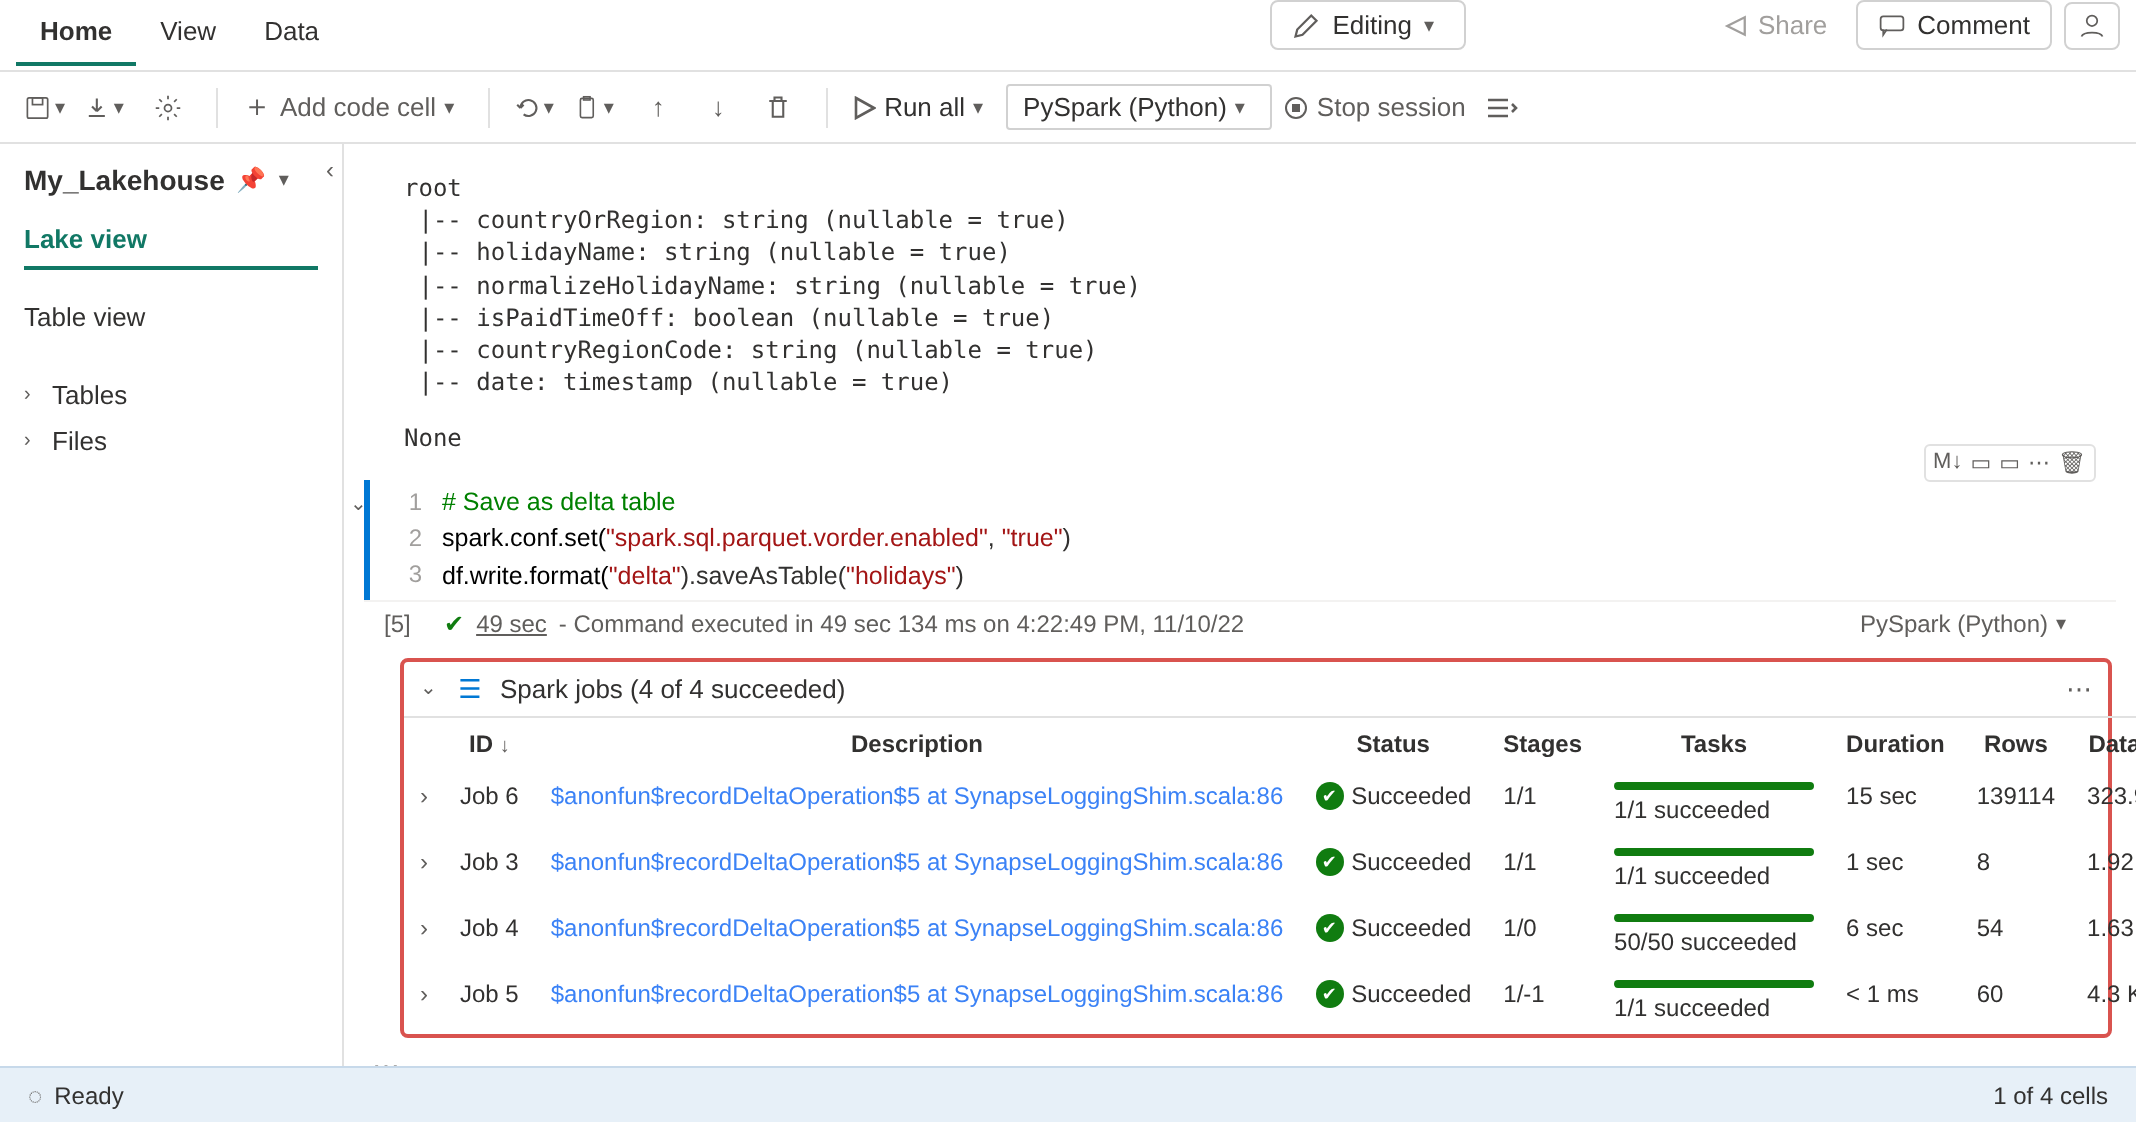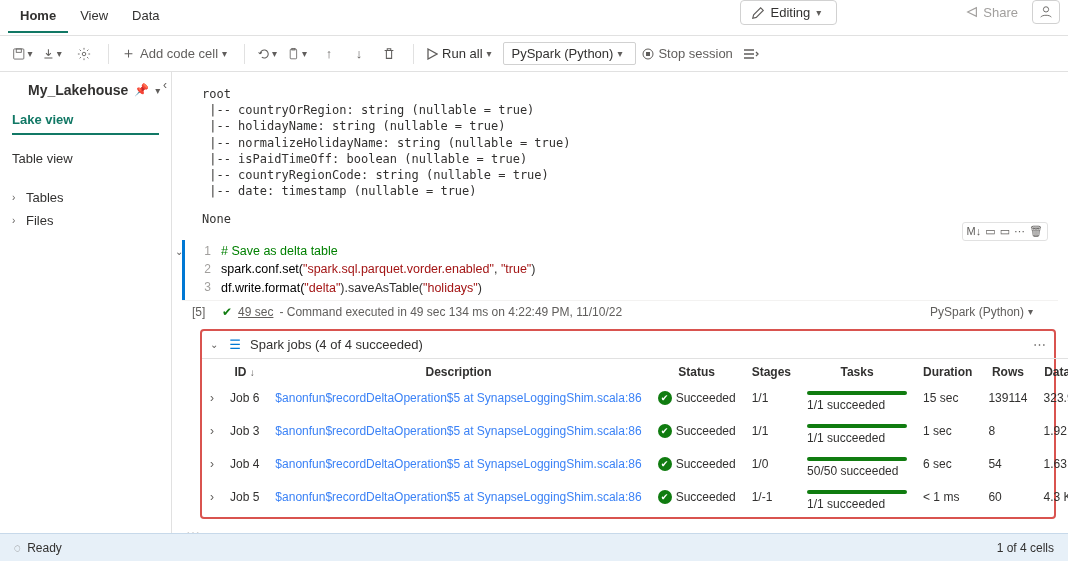--- a/index.html
+++ b/index.html
@@ -17,21 +17,21 @@
 .toolbar { height:36px; border-bottom:1px solid #e1e1e1; display:flex; align-items:center; padding:0 12px; gap:8px; }
 .tb-group { display:flex; align-items:center; gap:6px; }
 .tb-sep { width:1px; height:20px; background:#e1e1e1; margin:0 4px; }
 .ico-btn { width:24px; height:24px; display:flex; align-items:center; justify-content:center; color:#605e5c; cursor:pointer; border-radius:2px; }
 .ico-btn.run { color:#117865; }
 .select { border:1px solid #d1d1d1; padding:3px 8px; border-radius:2px; display:flex; align-items:center; gap:4px; cursor:pointer; }
 
 
 .main { display:flex; height:calc(100% - 36px - 36px - 28px); }
 .sidebar { width:172px; border-right:1px solid #e1e1e1; padding:10px 12px; position:relative; }
-.sb-title-row{display:flex;align-items:center;gap:6px;margin-left:16px;}
+.sb-title-row{display:flex;align-items:center;gap:6px;}
 .sb-title { font-weight:600; font-size:14px; }
 .sb-pin{color:#605e5c;font-size:12px;}
 .sb-tabs { display:flex; gap:16px; margin-top:14px; font-size:13px;flex-direction:column; }
 .sb-tab { cursor:pointer; padding-bottom:6px; }
 .sb-tab.active { color:#117865; border-bottom:2px solid #117865; font-weight:600; }
 .tree { margin-top:14px; }
 .tree-item { display:flex; align-items:center; gap:4px; padding:4px 0; cursor:pointer; }
 .chev { font-size:10px; color:#605e5c; width:10px; }
 .collapse-handle{position:absolute;right:4px;top:6px;color:#605e5c;font-size:12px;cursor:pointer;}
 
@@ -96,20 +96,27 @@
     <span>Editing</span>
     <span class="chev">▾</span>
   </div>
 
   <div class="top-right">
     <div class="muted-btn">
       <svg width="14" height="14" viewBox="0 0 16 16">
           <path d="M3 8l10-5v10z" fill="none" stroke="#a19f9d" stroke-width="1.3"></path>
         </svg>
       <span>Share</span>
+    </div>
+    <div class="pill">
+      <svg width="14" height="14" viewBox="0 0 16 16">
+          <rect x="1.5" y="2.5" width="13" height="8" rx="1.5" fill="none" stroke="#605e5c"></rect>
+          <path d="M5 10l-2 3v-3" fill="none" stroke="#605e5c"></path>
+        </svg>
+      <span>Comment</span>
     </div>
     <div class="pill" style="padding:4px 6px">
       <svg width="14" height="14" viewBox="0 0 16 16">
           <circle cx="8" cy="5" r="3" fill="none" stroke="#605e5c"></circle>
           <path d="M2 14c1-3 11-3 12 0" fill="none" stroke="#605e5c"></path>
         </svg>
     </div>
   </div>
 </div>
 

